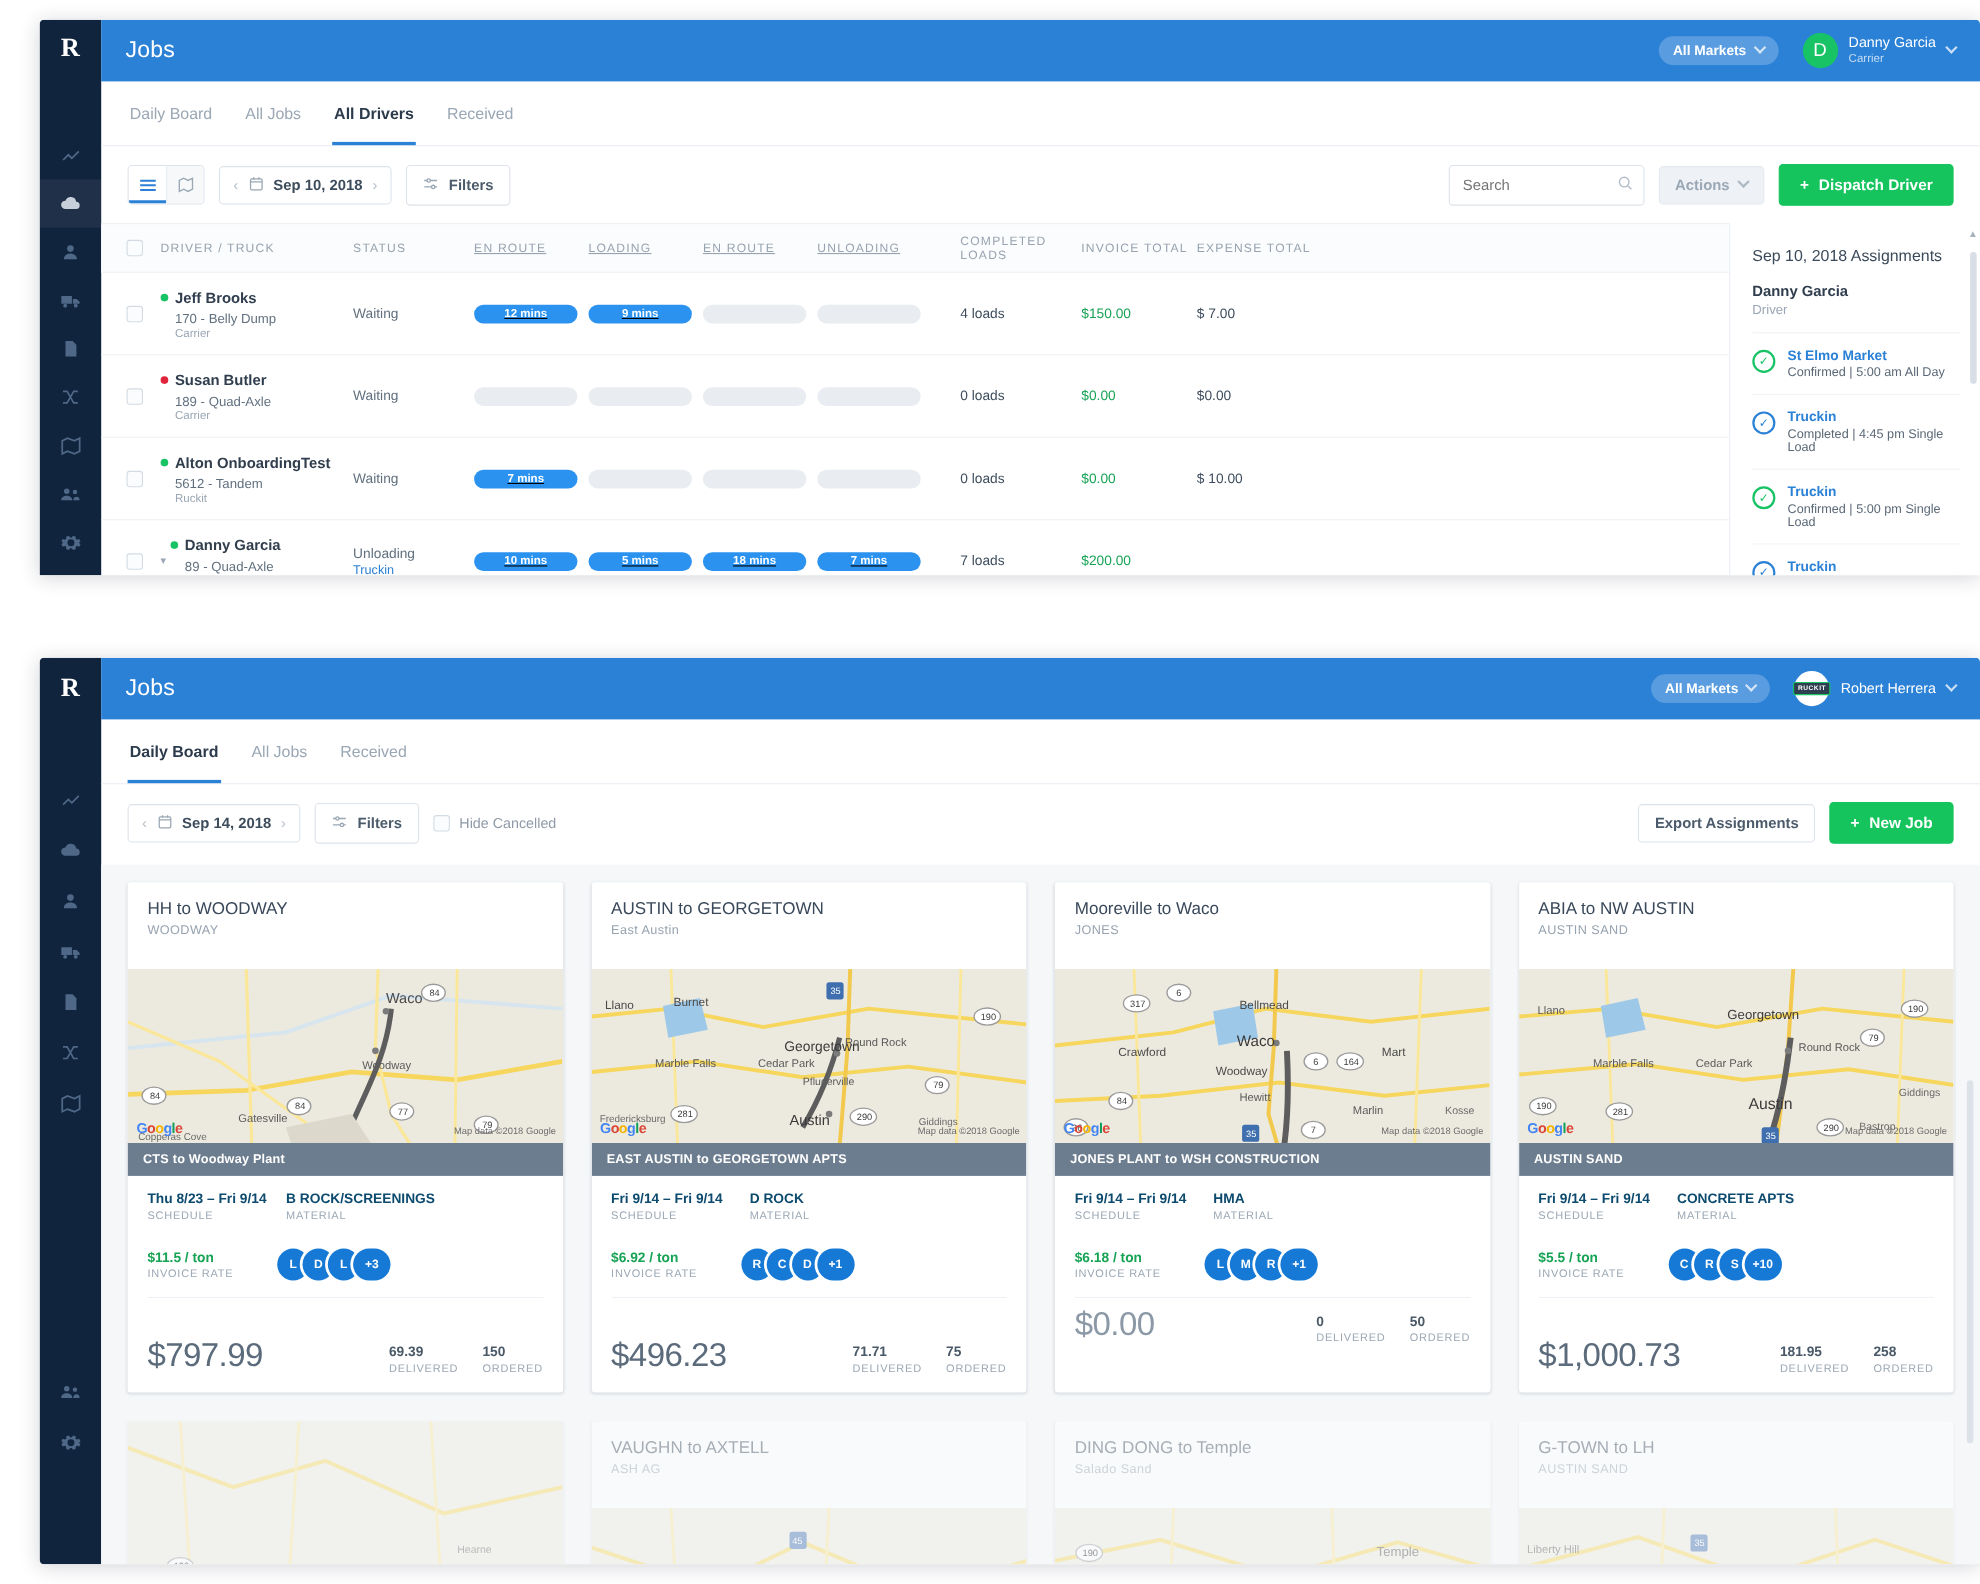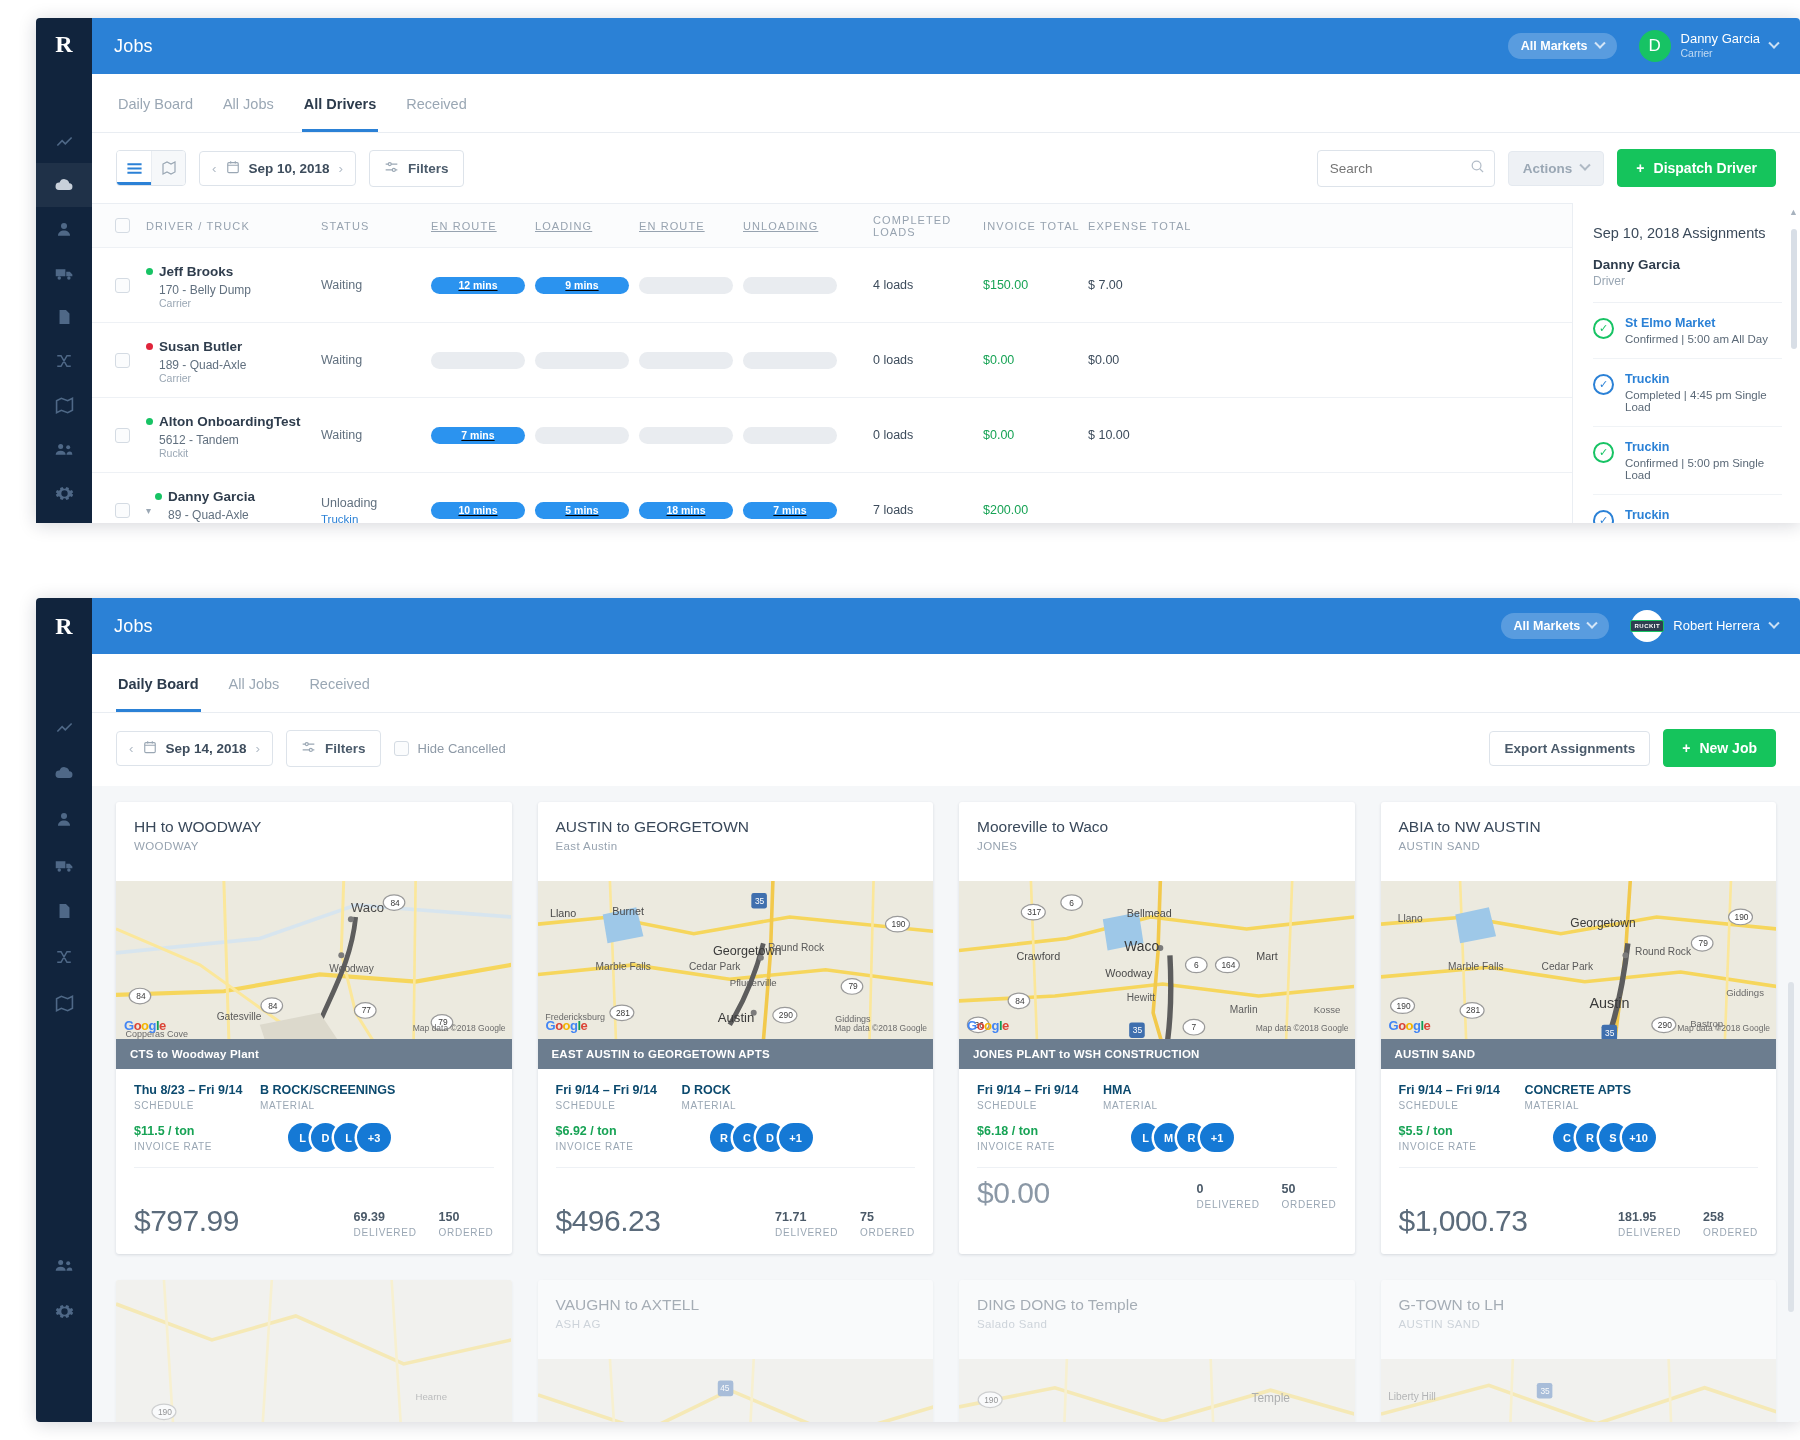--- a/index.html
+++ b/index.html
@@ -27,21 +27,21 @@
     color: #5a7594; opacity: .85;
   }
   .rail-ico.sel { color: #e8eef6; background: rgba(255,255,255,.07); }
   .rail-spacer { flex: 1 1 auto; }
 
   .topbar {
     position: absolute; left: 56px; right: 0; top: 0; height: 56px;
     background: #2b81d6;
     display: flex; align-items: center; padding: 0 22px;
   }
-  .topbar h1 { color: #fff; font-size: 18px; font-weight: 400; letter-spacing: .2px; }
+  .topbar h1 { color: #fff; font-size: 21px; font-weight: 400; letter-spacing: .2px; }
   .topbar .spring { flex: 1 1 auto; }
   .market-pill {
     background: rgba(255,255,255,.22); color: #fff; border-radius: 14px;
     font-size: 12.5px; font-weight: bold; padding: 6px 13px;
     display: inline-flex; align-items: center; gap: 8px;
   }
   .caret { display: inline-block; width: 8px; height: 8px; border-right: 2px solid currentColor; border-bottom: 2px solid currentColor; transform: rotate(45deg) translate(-2px,-2px); opacity: .75; }
   .user { display: flex; align-items: center; gap: 10px; margin-left: 22px; }
   .avatar {
     width: 32px; height: 32px; border-radius: 50%; background: #17c364;
@@ -134,21 +134,21 @@
   .gwm i { font-style: normal; }
   .gattr { position: absolute; right: 6px; bottom: 6px; font-size: 8.5px; color: #6b6b6b; }
   .band { background: #6c7d8f; color: #fff; font-size: 11.5px; font-weight: bold; padding: 9px 14px; letter-spacing: .2px; }
   .card-body { padding: 14px 18px 16px; }
   .facts { display: flex; gap: 8px; }
   .fact { flex: 0 0 auto; }
   .fv { font-size: 12.5px; font-weight: bold; color: #0c4a6e; white-space: nowrap; }
   .fv.green { color: #17a355; }
   .fl { font-size: 10px; color: #9aa7b4; letter-spacing: .7px; margin-top: 3px; }
   .f-sched { width: 118px; }
-  .rateline { display: flex; align-items: center; margin-top: 12px; gap: 36px; }
+  .rateline { display: flex; align-items: center; margin-top: 24px; }
   .rateline .fact { width: 118px; }
   .stack { display: flex; }
   .bub { width: 29px; height: 29px; border-radius: 50%; background: #1579d5; color: #fff; font-size: 11px; font-weight: bold;
          display: flex; align-items: center; justify-content: center; margin-left: -6px; box-shadow: 0 0 0 2.5px #fff; }
   .bub:first-child { margin-left: 0; }
   .bub.wide { width: 34px; border-radius: 15px; }
   .hr { height: 1px; background: #eef1f5; margin: 15px 0 8px; }
   .totals { display: flex; align-items: flex-end; }
   .big { font-size: 30px; color: #8b98a6; font-weight: 300; letter-spacing: -.5px; }
   .big.dark { color: #5b6b7b; margin-top: 28px; }

